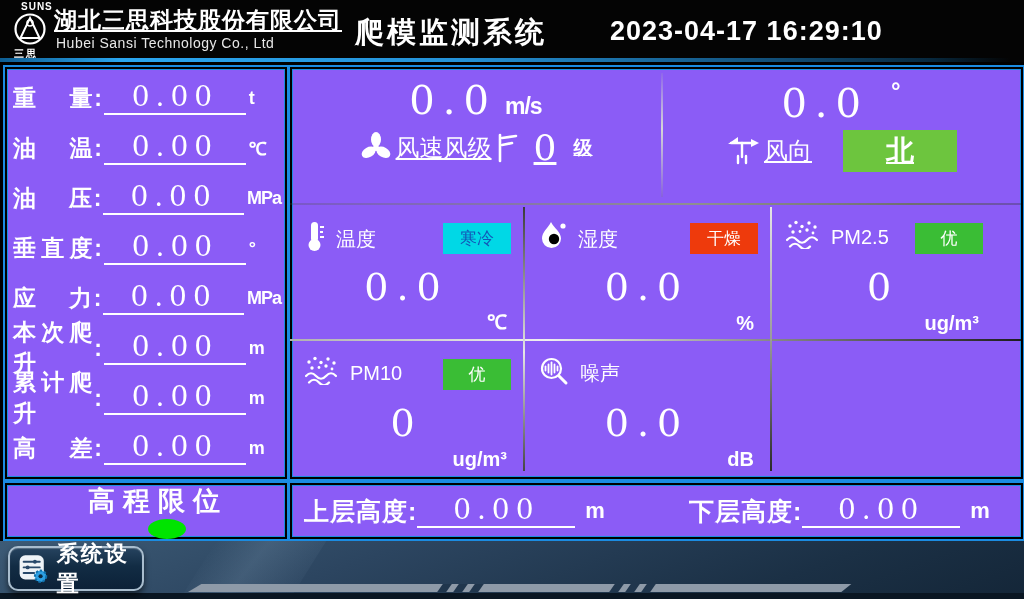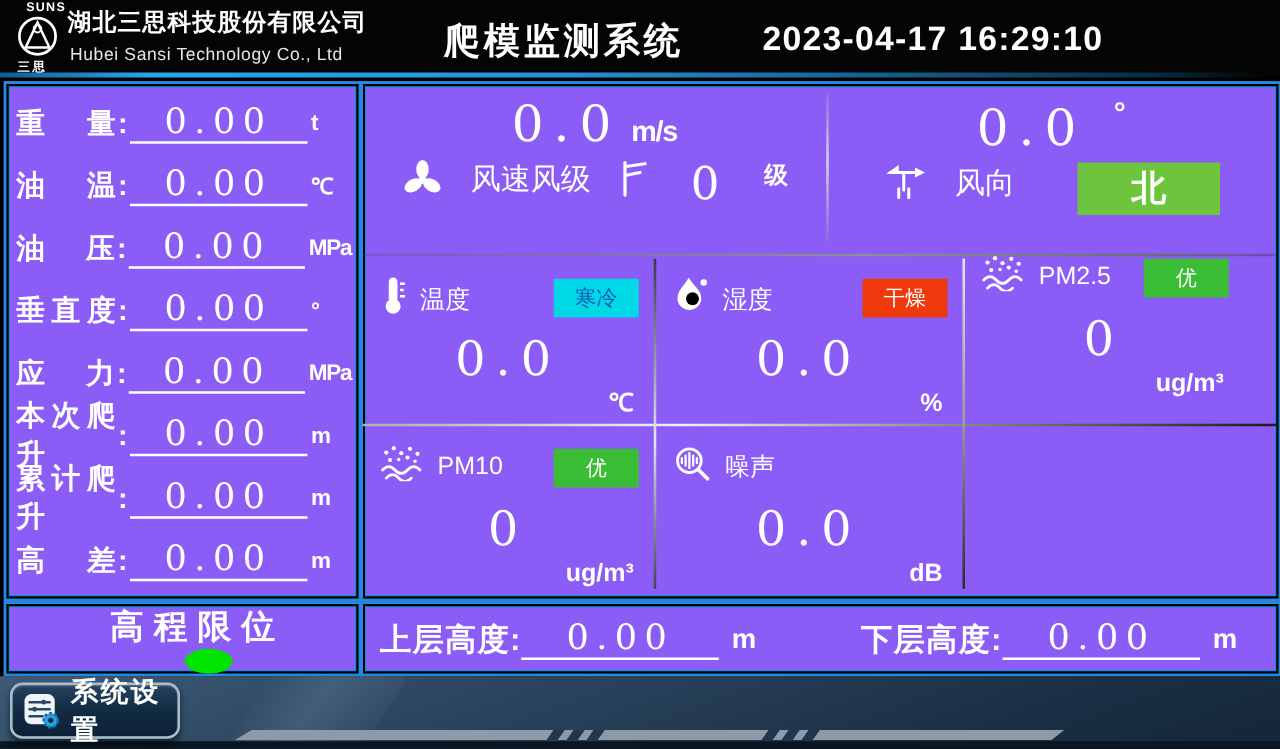--- a/index.html
+++ b/index.html
@@ -4,21 +4,21 @@
 <style>
   html,body{margin:0;padding:0;background:#000;}
   .screen{position:relative;width:1024px;height:599px;background:#000;overflow:hidden;
           font-family:"Liberation Sans",sans-serif;color:#fff;}
 
   
   .header{position:absolute;left:0;top:0;width:1024px;height:62px;background:#040404;}
   .logo-suns{position:absolute;left:21px;top:1px;font-size:10px;font-weight:bold;letter-spacing:1px;}
   .logo-mark{position:absolute;left:12px;top:11px;}
   .logo-cn{position:absolute;left:14px;top:47px;font-size:10px;font-weight:bold;letter-spacing:2px;}
-  .company-cn{position:absolute;left:54px;top:5px;font-size:19px;font-weight:bold;letter-spacing:1px;}
+  .company-cn{position:absolute;left:54px;top:5px;font-size:23px;font-weight:bold;letter-spacing:1px;text-decoration:underline;}
   .company-en{position:absolute;left:56px;top:35px;font-size:14px;color:#e8e8e8;letter-spacing:.5px;}
   .app-title{position:absolute;left:355px;top:13px;font-size:29px;font-weight:bold;letter-spacing:3px;}
   .datetime{position:absolute;left:610px;top:16px;font-size:27px;font-weight:bold;letter-spacing:1px;}
   .header-line{position:absolute;left:0;top:58px;width:1010px;height:4px;
      background:linear-gradient(90deg,#0d5d92 0%,#2aa6f0 12%,#2492d8 45%,#12537f 75%,#07293f 92%,rgba(0,0,0,0) 100%);}
 
   
   .panel{position:absolute;background:#8b5cf6;border:2px solid #1b8ce2;overflow:hidden;
          box-shadow:inset 0 0 0 2px #000, inset 0 0 0 3px #1b8ce2;}
   .sidebar-panel{left:3px;top:65px;width:282px;height:412px;}
@@ -44,21 +44,21 @@
 
   
   .wind-left{position:absolute;left:0;top:0;width:371px;height:136px;}
   .wind-right{position:absolute;left:373px;top:0;width:356px;height:136px;}
   .wind-divider{position:absolute;left:371px;top:6px;width:2px;height:124px;
      background:linear-gradient(180deg,rgba(170,170,170,.15),#d6d6d6 45%,rgba(120,120,120,.2));}
   .w-value-line{text-align:center;margin-top:10px;font-size:40px;}
   .w-num{font-family:"DejaVu Serif",serif;letter-spacing:8px;}
   .w-unit{font-size:23px;font-weight:bold;margin-left:8px;letter-spacing:-1px;}
   .w-deg{font-size:24px;font-weight:bold;vertical-align:18px;margin-left:22px;}
-  .w-row2{display:flex;align-items:flex-start;justify-content:center;gap:22px;margin-top:4px;}
+  .w-row2{display:flex;align-items:center;justify-content:center;gap:3px;margin-top:4px;text-decoration:underline;}
   .w-label{font-size:24px;}
   .w-level{font-family:"DejaVu Serif",serif;font-size:36px;margin:0 4px 0 12px;}
   .w-level-unit{font-size:19px;font-weight:bold;margin-left:10px;}
   .dir-badge{width:114px;height:42px;line-height:42px;text-align:center;font-size:28px;font-weight:bold;
              color:#fff;margin-left:28px;}
 
   
   .grid-h-top{position:absolute;left:0;top:136px;width:731px;height:2px;
      background:linear-gradient(90deg,rgba(70,70,70,.25),#8f8f8f 55%,#6f6f6f 85%,rgba(40,40,40,.3));}
   .grid-h-mid{position:absolute;left:0;top:272px;width:731px;height:2px;
@@ -259,21 +259,21 @@
           <circle cx="16" cy="20" r="5.2" fill="#000"></circle>
           <circle cx="25" cy="7" r="2.6" fill="#fff"></circle>
         </svg>
         <span>湿度</span>
       </div>
       <span class="badge" style="background-color: rgb(238, 58, 12); color: rgb(255, 255, 255);">干燥</span>
       <div class="cell-value num">0.0</div>
       <div class="cell-unit">%</div>
     </div>
 
-    <div class="cell" style="left:481px;top:124px;width:224px;">
+    <div class="cell" style="left:481px;top:140px;width:224px;">
       <div class="cell-head">
         <svg width="36" height="30" viewBox="0 0 36 30">
           <g fill="#fff">
             <circle cx="5" cy="7" r="1.7"></circle>
               <circle cx="11" cy="3.5" r="1.7"></circle>
               <circle cx="17" cy="7.5" r="1.7"></circle>
             <circle cx="24" cy="4" r="1.7"></circle>
               <circle cx="30" cy="8" r="1.7"></circle>
             <circle cx="8" cy="13" r="1.7"></circle>
               <circle cx="15" cy="12.5" r="1.4"></circle>

